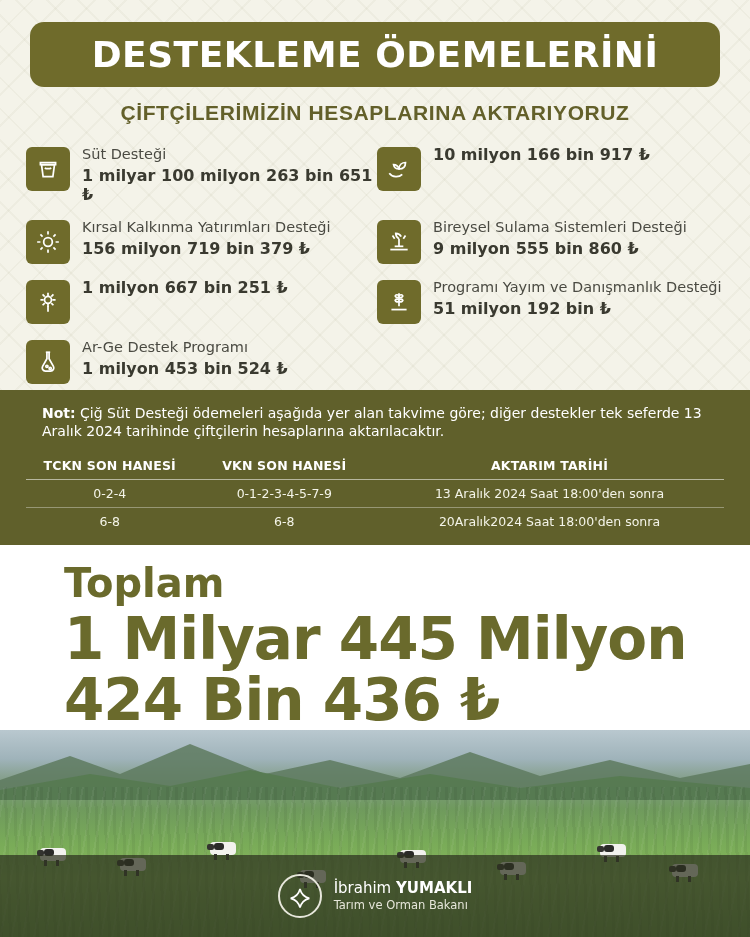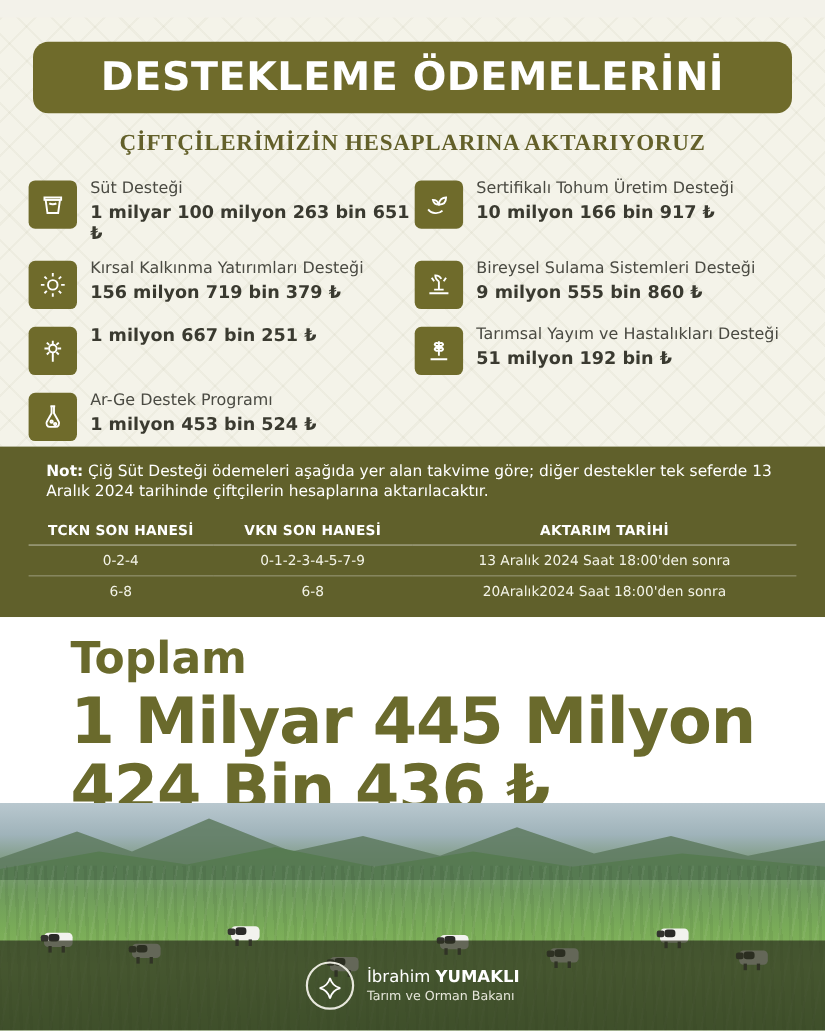--- a/index.html
+++ b/index.html
@@ -15,21 +15,20 @@
     background: #f3f2ea;
     overflow: hidden;
   }
 
   
   .top-area {
     position: relative;
     background: #f4f3e9;
     padding: 22px 0 0 0;
     height: 390px;
-    margin-top: 16px;
   }
   .top-area::before {
     content: "";
     position: absolute; inset: 0;
     background-image:
       repeating-linear-gradient(135deg, rgba(120,118,70,0.05) 0 2px, transparent 2px 22px),
       repeating-linear-gradient(45deg, rgba(120,118,70,0.05) 0 2px, transparent 2px 22px);
     pointer-events: none;
   }
 
@@ -51,21 +50,21 @@
     font-family: "DejaVu Sans", sans-serif;
   }
   .subtitle {
     position: relative;
     text-align: center;
     color: #63602a;
     font-size: 21px;
     font-weight: bold;
     letter-spacing: 0.6px;
     margin-top: 14px;
-    font-family: Liberation Serif, serif;
+    font-family: Liberation Sans, sans-serif;
   }
 
   
   .items {
     position: relative;
     display: grid;
     grid-template-columns: 1fr 1fr;
     gap: 10px 4px;
     padding: 18px 26px 0 26px;
   }
@@ -258,21 +257,20 @@
 
       <div class="item">
         <span class="ic">
           <svg width="26" height="26" viewBox="0 0 24 24" fill="none" stroke="#fff" stroke-width="1.6">
             <path d="M3 16c3 4 9 4 12 1"></path>
               <path d="M12 12c0-4 3-6 6-6 0 4-2 6-6 6z"></path>
               <path d="M12 12c-1-3-3-4-5-4 .5 3 2 4 5 4z"></path>
           </svg>
         </span>
         <span class="txt">
-          <span class="lbl" style="display:block">Sertifikalı Tohum Üretim Desteği</span>
           <span class="val" style="display:block">10 milyon 166 bin 917 ₺</span>
         </span>
       </div>
 
       <div class="item">
         <span class="ic">
           <svg width="26" height="26" viewBox="0 0 24 24" fill="none" stroke="#fff" stroke-width="1.6">
             <circle cx="12" cy="12" r="4"></circle>
             <path d="M12 2v3M12 19v3M2 12h3M19 12h3M5 5l2 2M17 17l2 2M19 5l-2 2M7 17l-2 2"></path>
           </svg>
@@ -316,21 +314,21 @@
       <div class="item">
         <span class="ic">
           <svg width="26" height="26" viewBox="0 0 24 24" fill="none" stroke="#fff" stroke-width="1.6">
             <path d="M12 4v12"></path>
             <path d="M12 6c-1.5-1-3-1-3.5.5.5 1.5 2 1.8 3.5 1M12 6c1.5-1 3-1 3.5.5-.5 1.5-2 1.8-3.5 1"></path>
             <path d="M12 10c-1.5-1-3-1-3.5.5.5 1.5 2 1.8 3.5 1M12 10c1.5-1 3-1 3.5.5-.5 1.5-2 1.8-3.5 1"></path>
             <path d="M5 19h14"></path>
           </svg>
         </span>
         <span class="txt">
-          <span class="lbl" style="display:block">Tarımsal Yayım ve Hastalıkları Desteği</span>
+          <span class="lbl" style="display:block">Programı Yayım ve Danışmanlık Desteği</span>
           <span class="val" style="display:block">51 milyon 192 bin ₺</span>
         </span>
       </div>
 
       <div class="item">
         <span class="ic">
           <svg width="26" height="26" viewBox="0 0 24 24" fill="none" stroke="#fff" stroke-width="1.6">
             <path d="M10 3h4"></path>
               <path d="M11 3v6l-4 7a3 3 0 0 0 2.6 4.4h4.8A3 3 0 0 0 17 16l-4-7V3"></path>
             <circle cx="11" cy="16" r="1"></circle>

